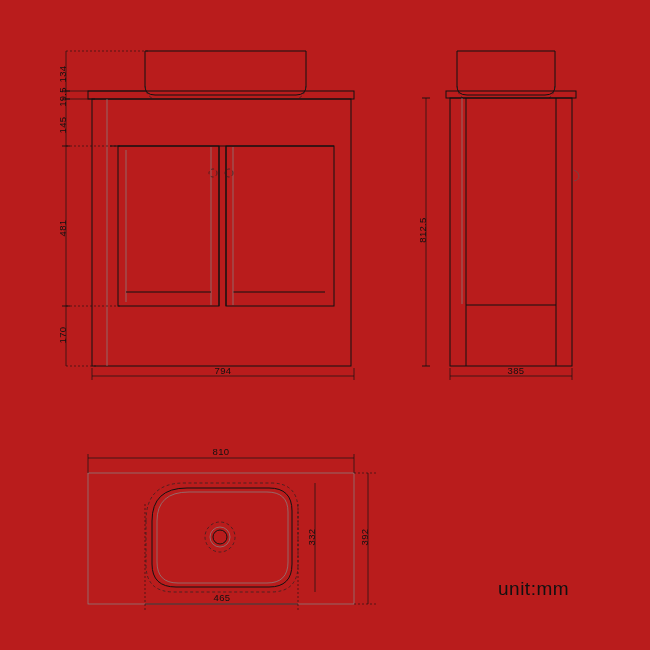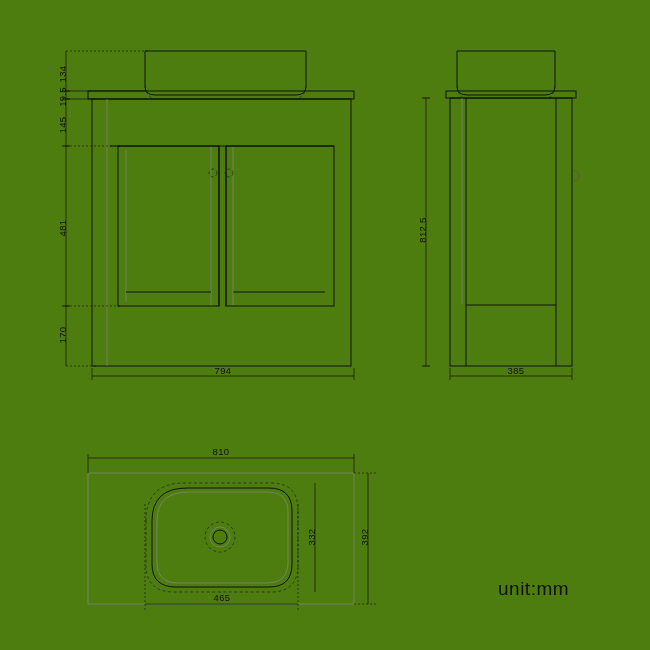--- a/index.html
+++ b/index.html
@@ -7,21 +7,21 @@
     padding: 0;
     background: #ffffff;
   }
   body {
     font-family: "Liberation Sans", sans-serif;
   }
   #sheet {
     position: relative;
     width: 650px;
     height: 650px;
-    background: #4d7c0f;
+    background: #b91c1c;
     overflow: hidden;
   }
   #sheet svg {
     display: block;
   }
   .dimtext {
     font-family: "Liberation Sans", sans-serif;
     font-size: 9.5px;
     fill: #111111;
     letter-spacing: 0.3px;

